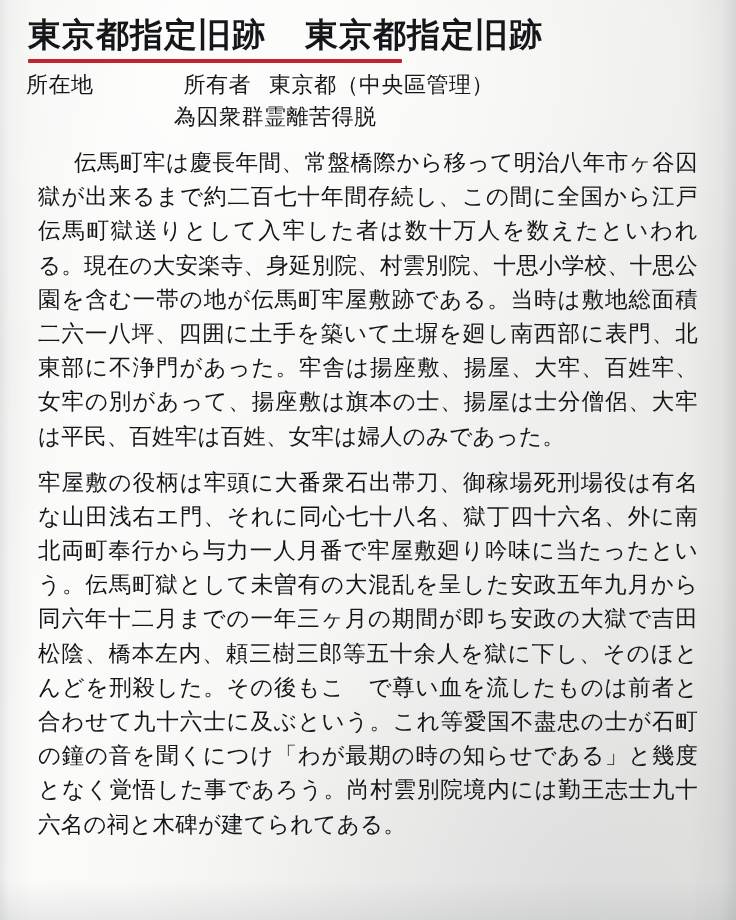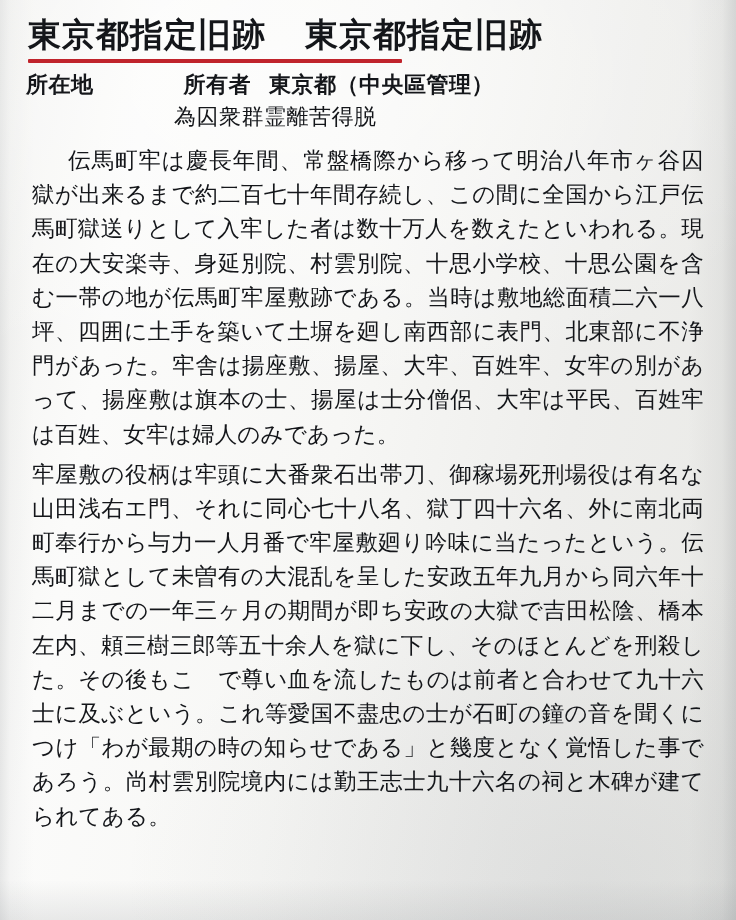--- a/index.html
+++ b/index.html
@@ -77,21 +77,20 @@
   
   .info-block {
     font-size: 22px;
     line-height: 1.45;
     letter-spacing: 0.5px;
   }
   .info-row {
     display: flex;
     align-items: baseline;
     white-space: nowrap;
-    font-weight: bold;
   }
   .info-label {
     flex: 0 0 auto;
   }
   .info-value {
     flex: 0 0 auto;
   }
   .gap-sm { width: 18px; flex: 0 0 auto; }
   .gap-md { width: 34px; flex: 0 0 auto; }
   .gap-lg { width: 56px; flex: 0 0 auto; }
@@ -106,21 +105,21 @@
   
   .body-block {
     margin-top: 10px;
     font-size: 22.5px;
     line-height: 1.52;
     letter-spacing: 0.2px;
     text-align: justify;
     text-justify: inter-character;
   }
   .para {
-    margin: 6px;
+    margin: 12px;
     text-indent: 0;
   }
   .para.indent {
     text-indent: 1.6em;
   }
 </style>
 </head>
 <body>
 
 <div id="plate">

